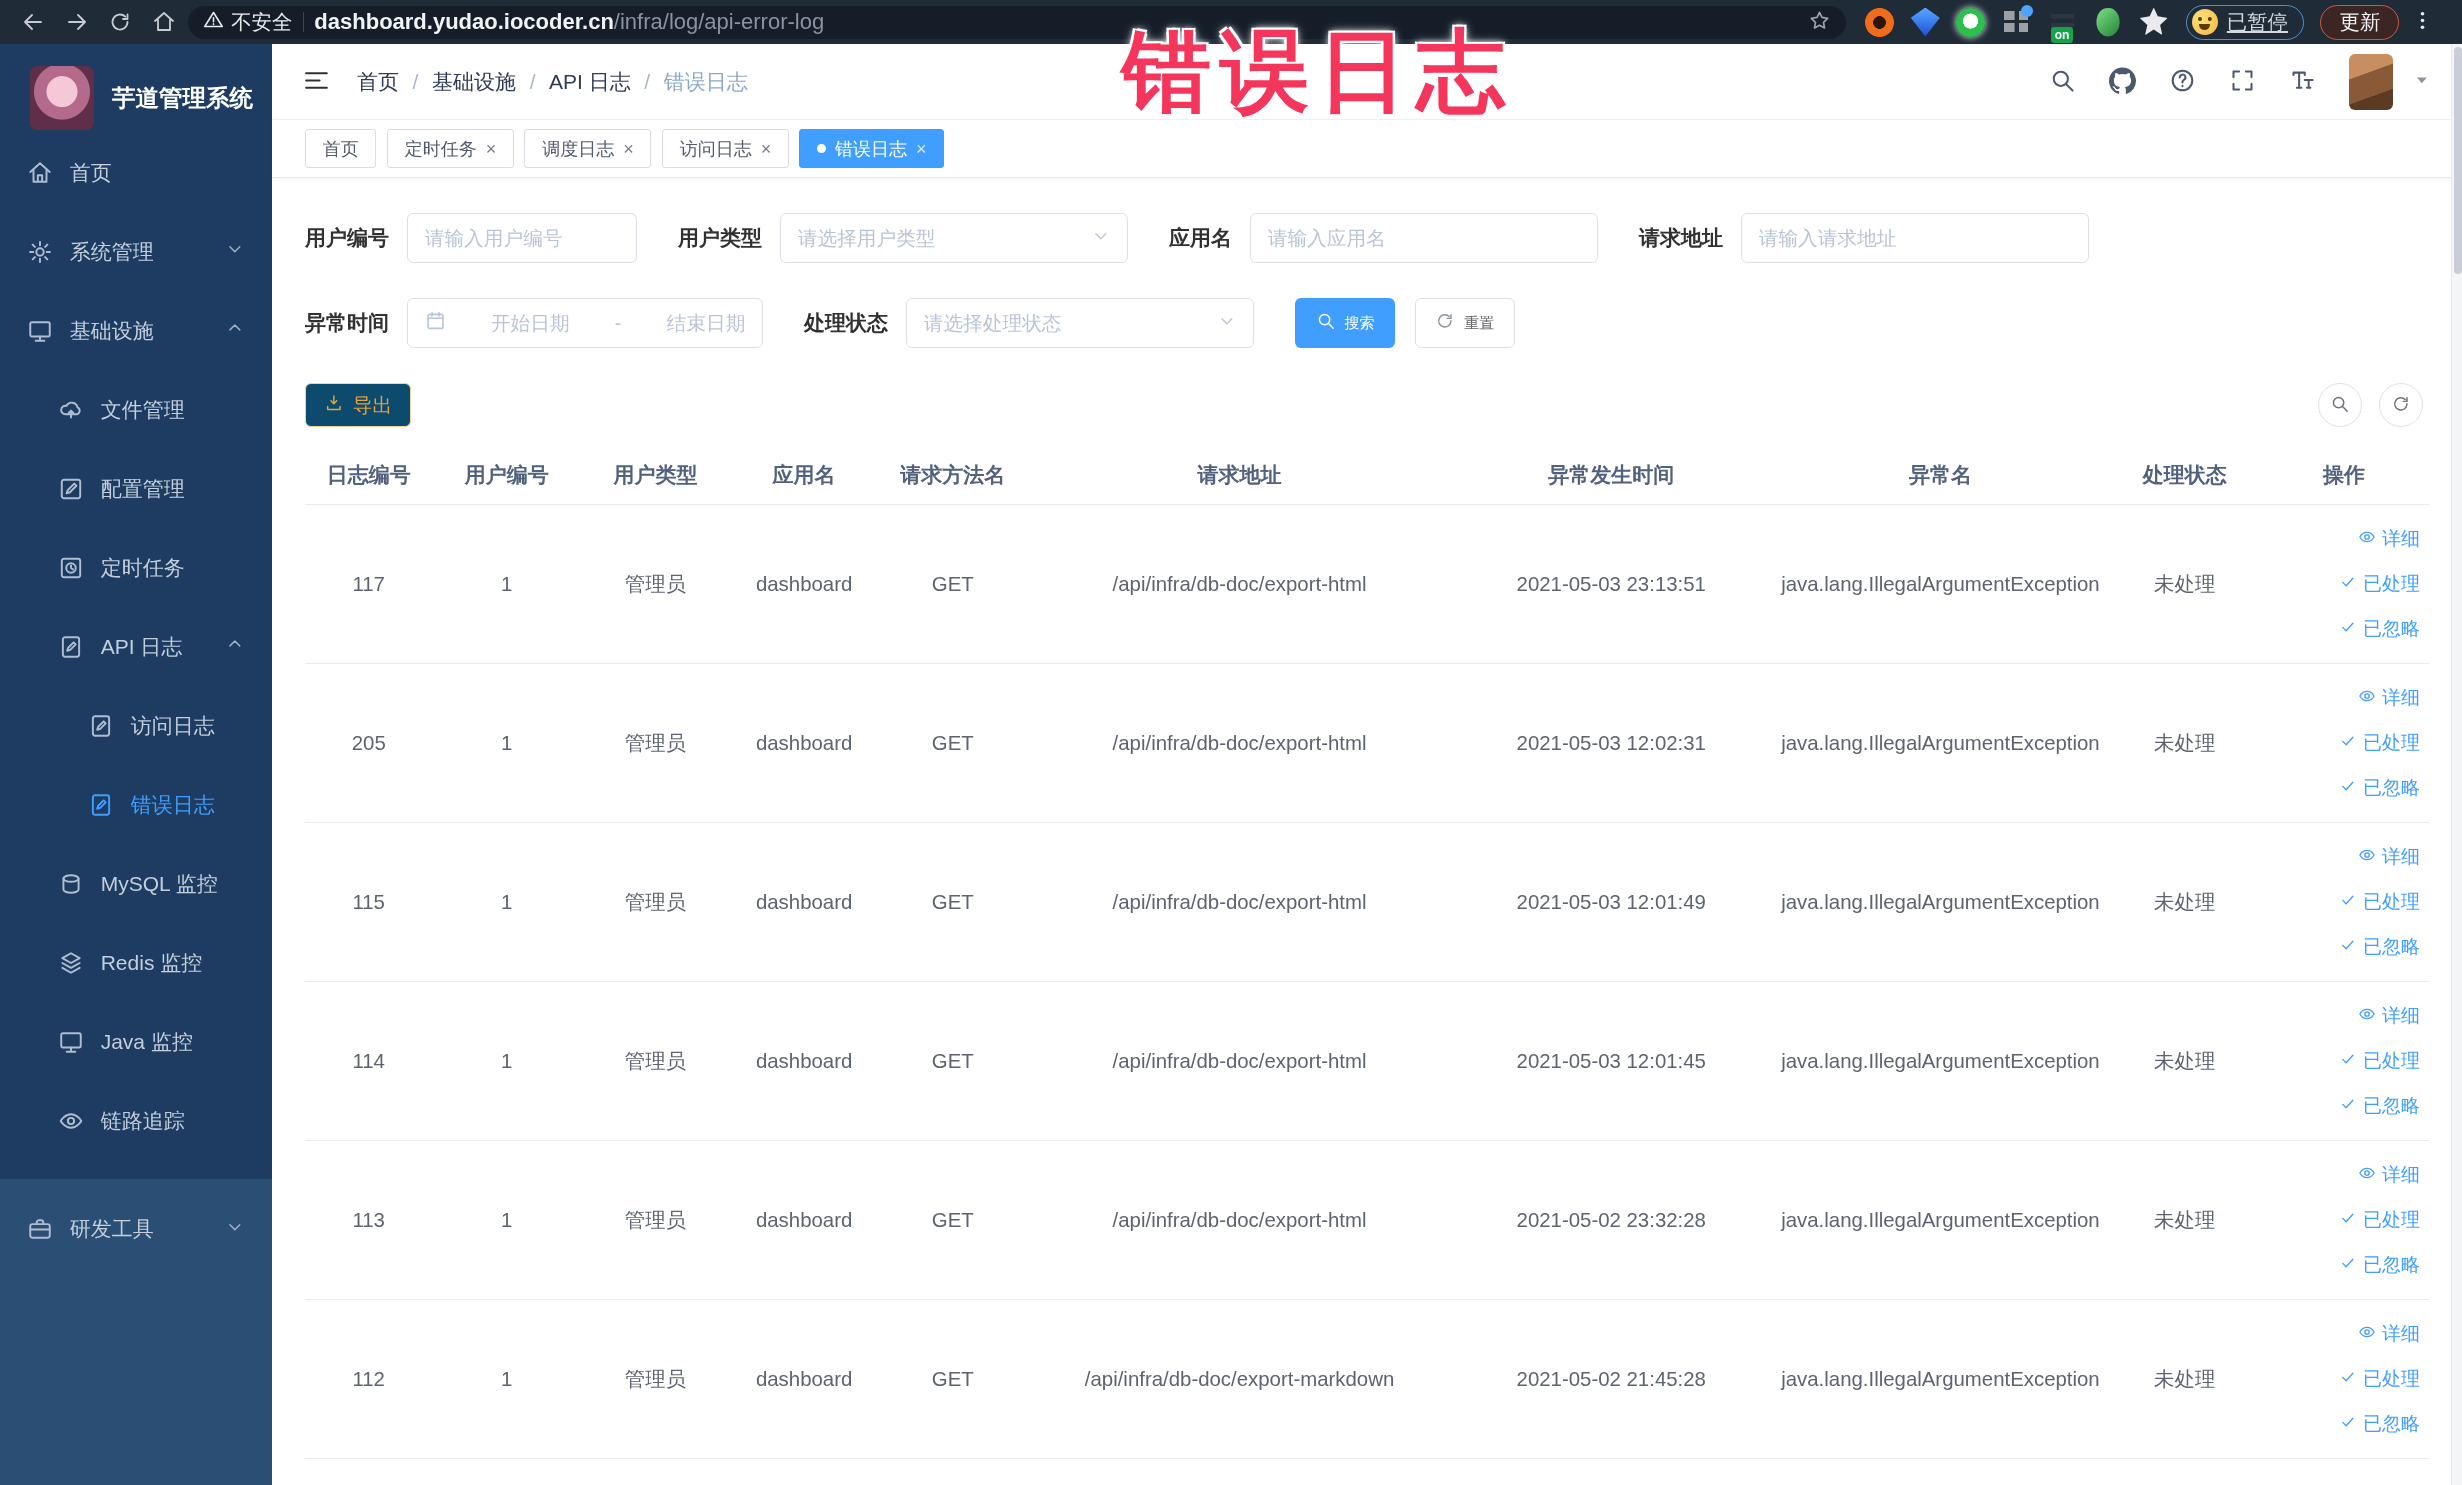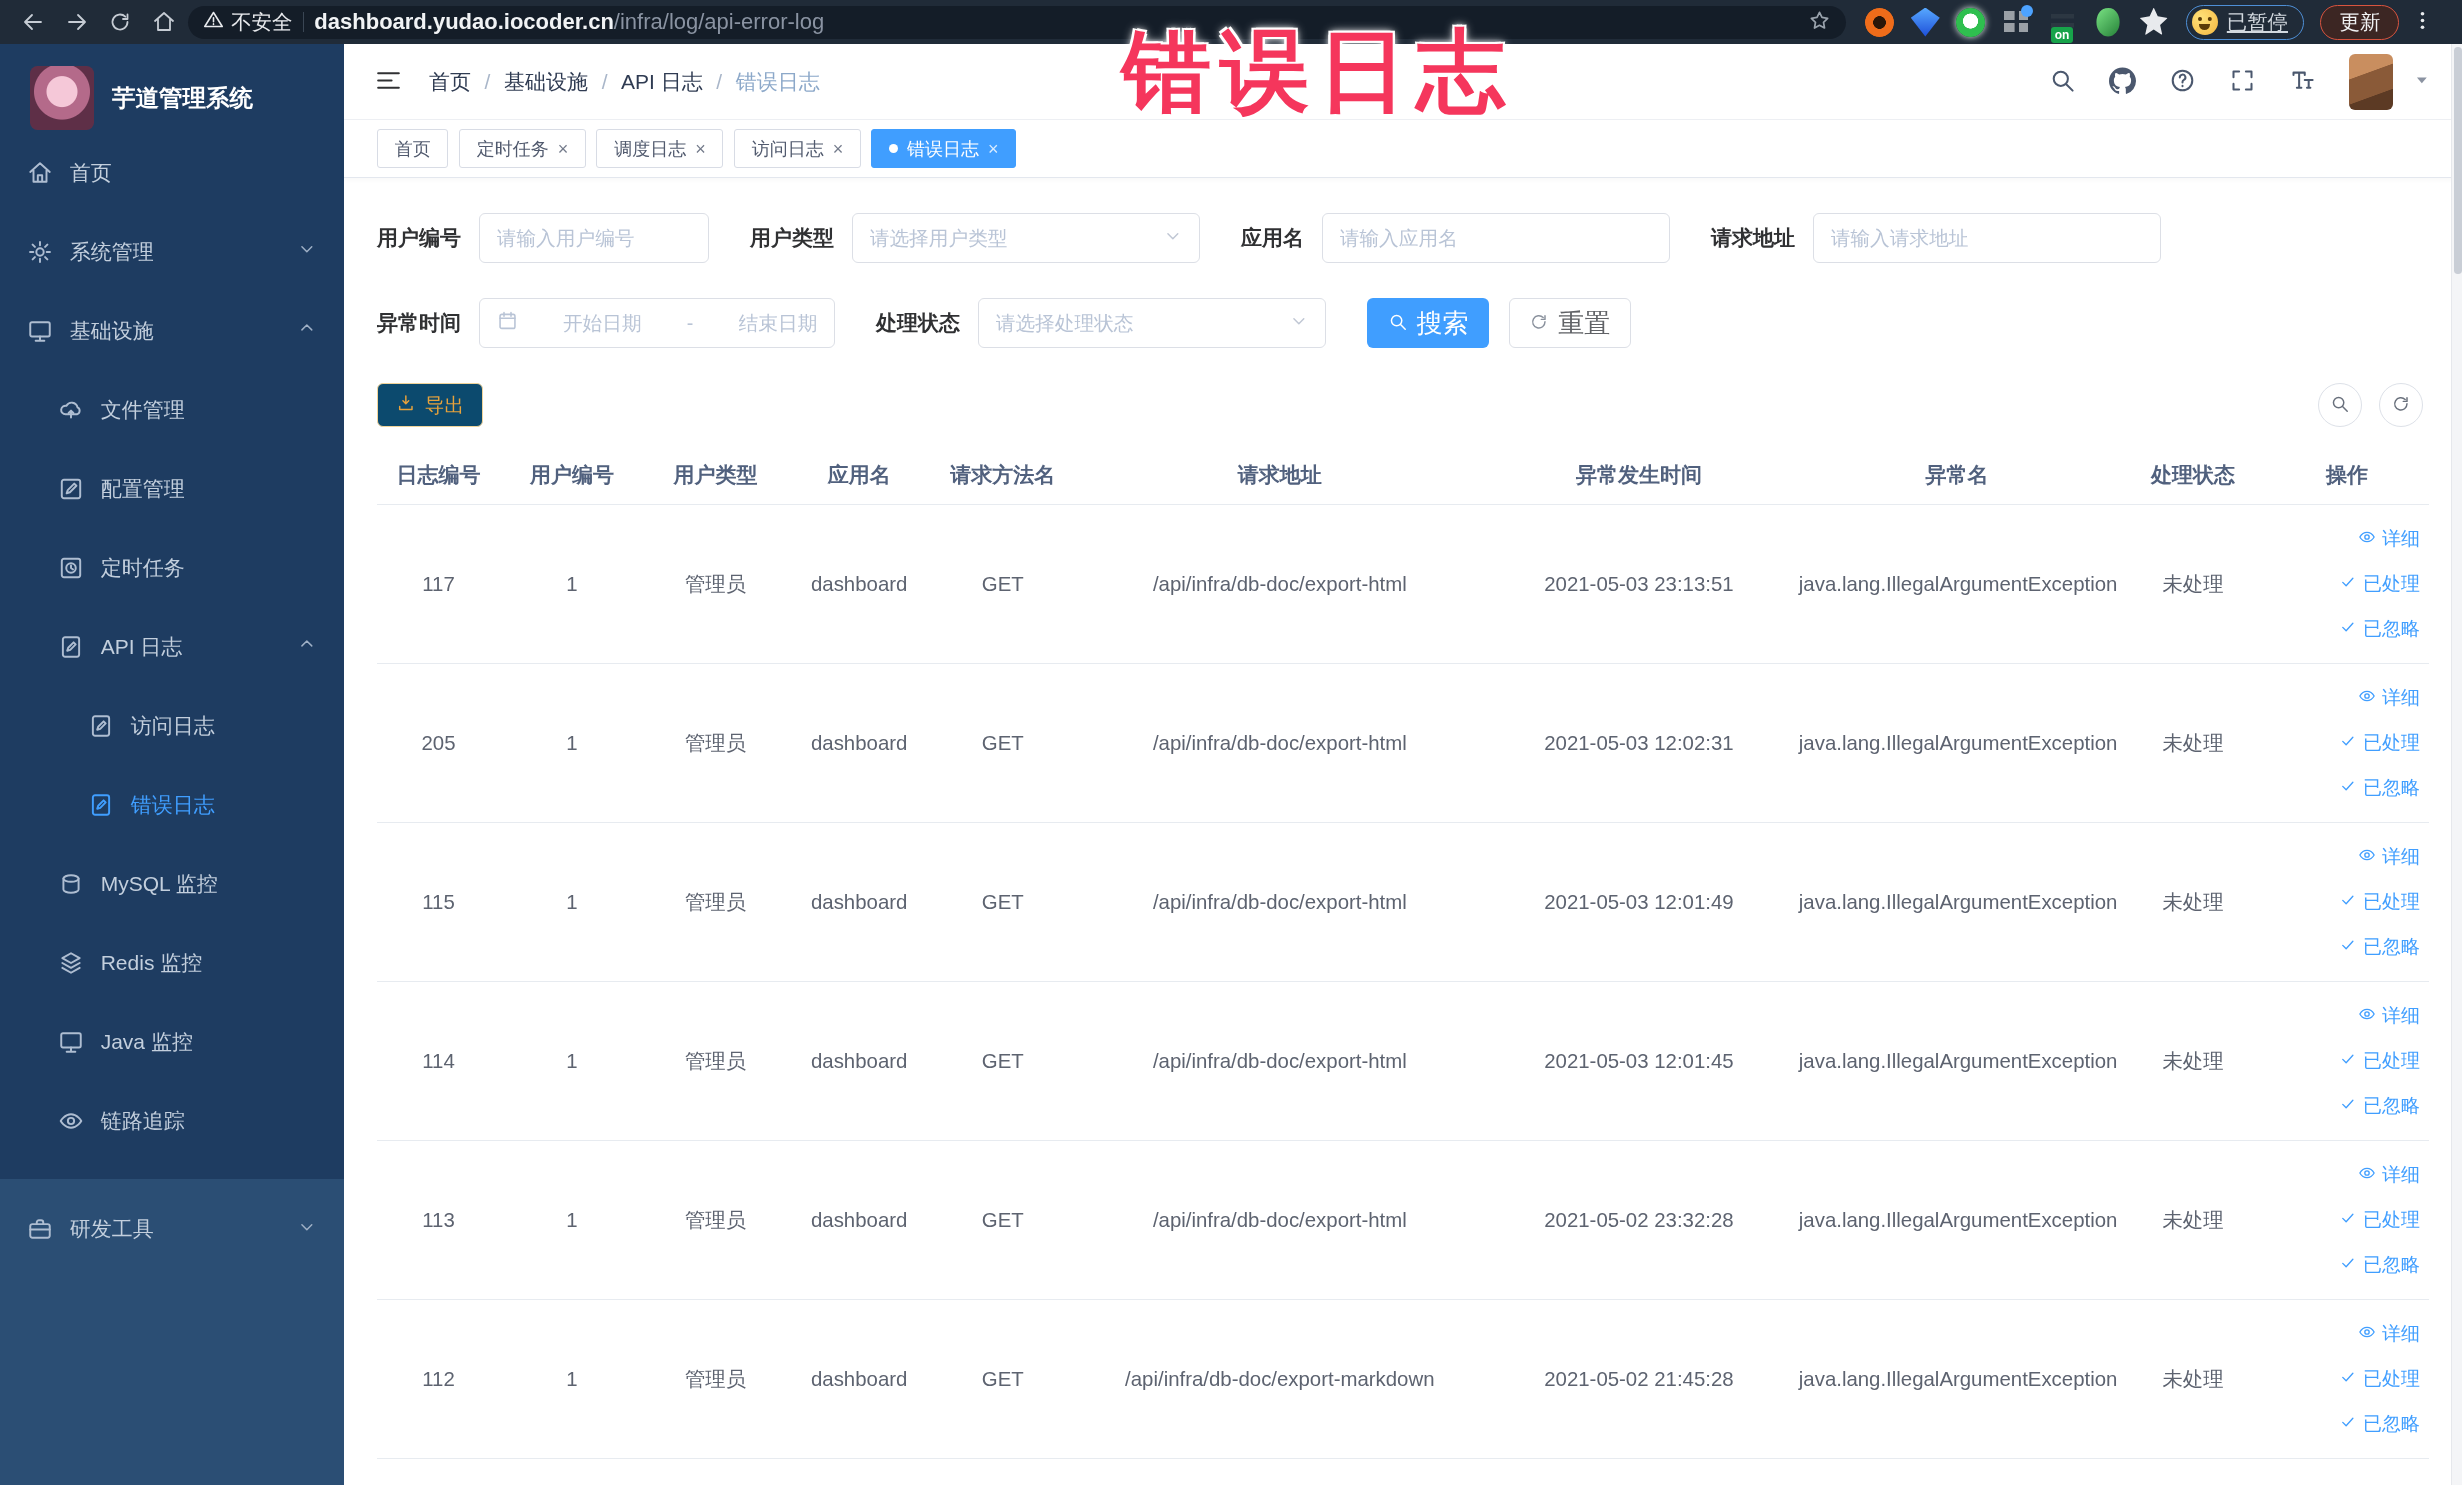--- a/index.html
+++ b/index.html
@@ -46,21 +46,21 @@
   .emoji-face::after{content:"";position:absolute;left:7.6px;bottom:5.3px;width:10.6px;height:5.3px;border-radius:0 0 10.6px 10.6px;background:#5b3b08;}
   .update-pill{display:flex;align-items:center;height:35px;border:1.5px solid #d9543f;background:#3c2623;border-radius:18px;
                padding:0 18px;margin-left:12px;color:#f1f3f4;font-size:20.4px;flex:none;}
   .kebab{color:#e8eaed;margin-left:7.6px;}
   .kebab svg{width:23px;height:23px;}
 
   
   .app{position:absolute;top:44px;left:0;right:0;bottom:0;display:flex;}
 
   
-  .sidebar{width:344px;flex:none;background:var(--sidebar,#1e3c61);position:relative;color:#c3cfdd;overflow:hidden;}
+  .sidebar{width:272px;flex:none;background:var(--sidebar,#1e3c61);position:relative;color:#c3cfdd;overflow:hidden;}
   .logo-row{display:flex;align-items:center;gap:18px;padding:19.7px 0 0 30px;height:89px;}
   .logo-img{width:64px;height:64px;border-radius:7.6px;flex:none;
             background:radial-gradient(circle at 50% 40%,#f5c8d8 0 30%,#b46a8a 32% 55%,#5e2f47 57%);}
   .logo-title{font-size:23.5px;font-weight:bold;color:#fff;white-space:nowrap;}
   .menu{position:absolute;top:89px;left:0;right:0;}
   .menu-item{height:79px;display:flex;align-items:center;gap:16.7px;font-size:21px;cursor:pointer;}
   .menu-item .mi{width:26px;height:26px;flex:none;color:#aebdd1;}
   .menu-item .mi svg{width:26px;height:26px;}
   .menu-item .chev{margin-left:auto;margin-right:27px;color:#9fb0c6;}
   .menu-item .chev svg{width:19.7px;height:19.7px;}
@@ -102,21 +102,21 @@
   .field .flabel{font-size:21px;font-weight:bold;color:#303133;margin-right:18px;white-space:nowrap;}
   .fbox{height:50px;border:0.8px solid #dcdfe6;border-radius:6px;background:#fff;display:flex;align-items:center;
         padding:0 16.7px;font-size:19.7px;color:#b9c4d6;gap:10.6px;}
   .fbox .ph{white-space:nowrap;overflow:hidden;}
   .fbox .caret{margin-left:auto;color:#c0c7d4;}
   .fbox .caret svg{width:19.7px;height:19.7px;}
   .fbox .cal{color:#b9c4d6;}
   .fbox .cal svg{width:21px;height:21px;}
   .w-user{width:230px;} .w-sel{width:348px;} .w-date{width:356px;justify-content:space-between;} 
   .btn{height:50px;border-radius:6px;display:inline-flex;align-items:center;gap:9px;padding:0 19.7px;
-       font-size:26px;cursor:pointer;border:0.8px solid transparent;}
+       font-size:15px;cursor:pointer;border:0.8px solid transparent;font-family:Liberation Mono, monospace;}
   .btn svg{width:19.7px;height:19.7px;}
   .btn-primary{background:var(--accent,#409eff);color:#fff;margin-right:19.7px;}
   .btn-plain{background:#fff;border-color:#dcdfe6;color:#606266;}
   .btn-plain svg{color:#8a919d;}
 
   
   .toolbar{display:flex;align-items:center;margin-top:35px;}
   .btn-export{height:44px;border-radius:6px;display:inline-flex;align-items:center;gap:9px;padding:0 18px;
               font-size:19.7px;background:#0c4a6e;border:0.8px solid #f0d49a;color:var(--warning,#e6a23c);cursor:pointer;}
   .btn-export svg{width:19.7px;height:19.7px;}

